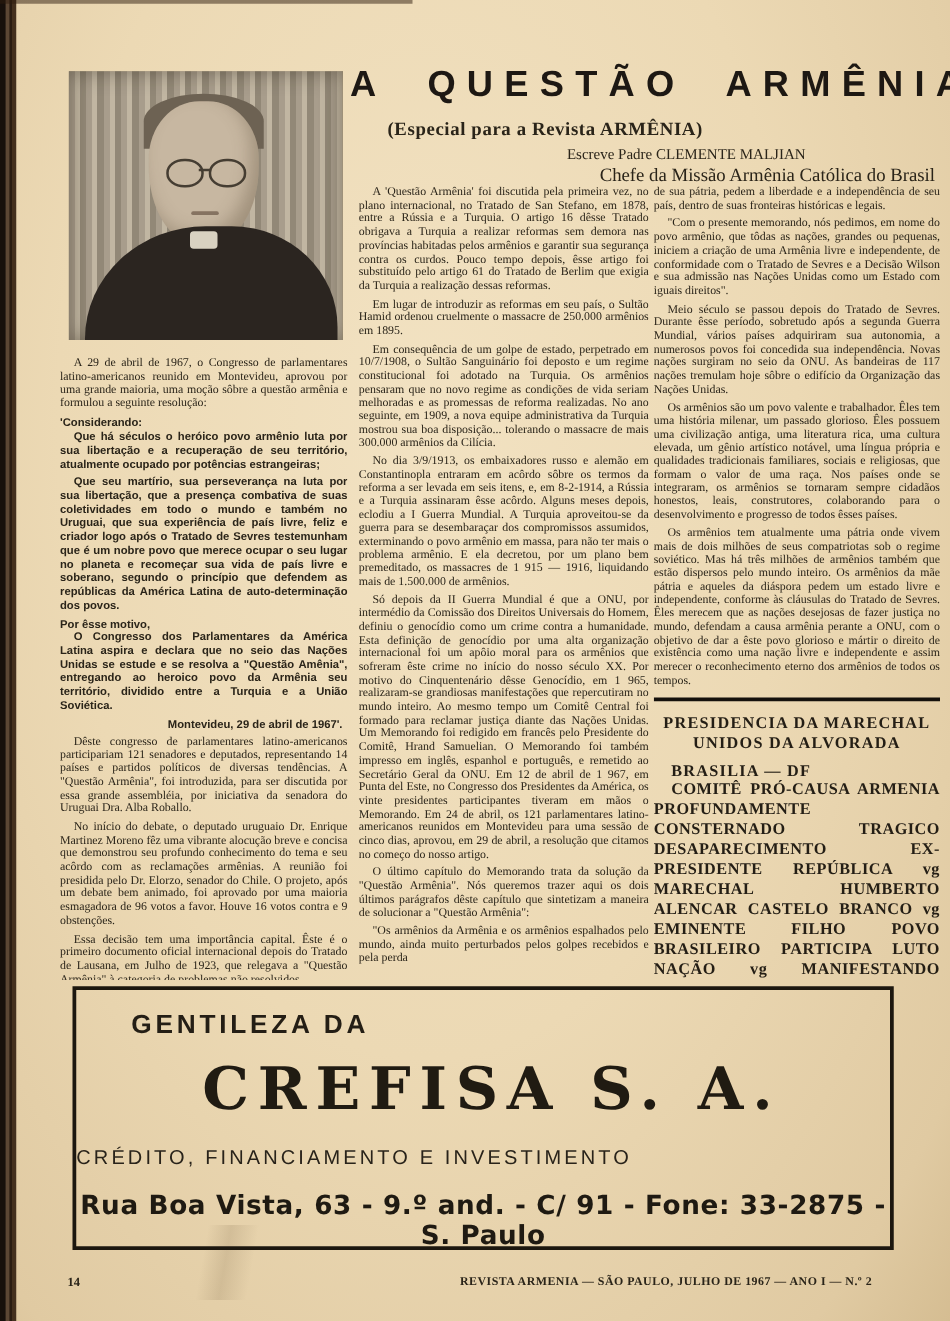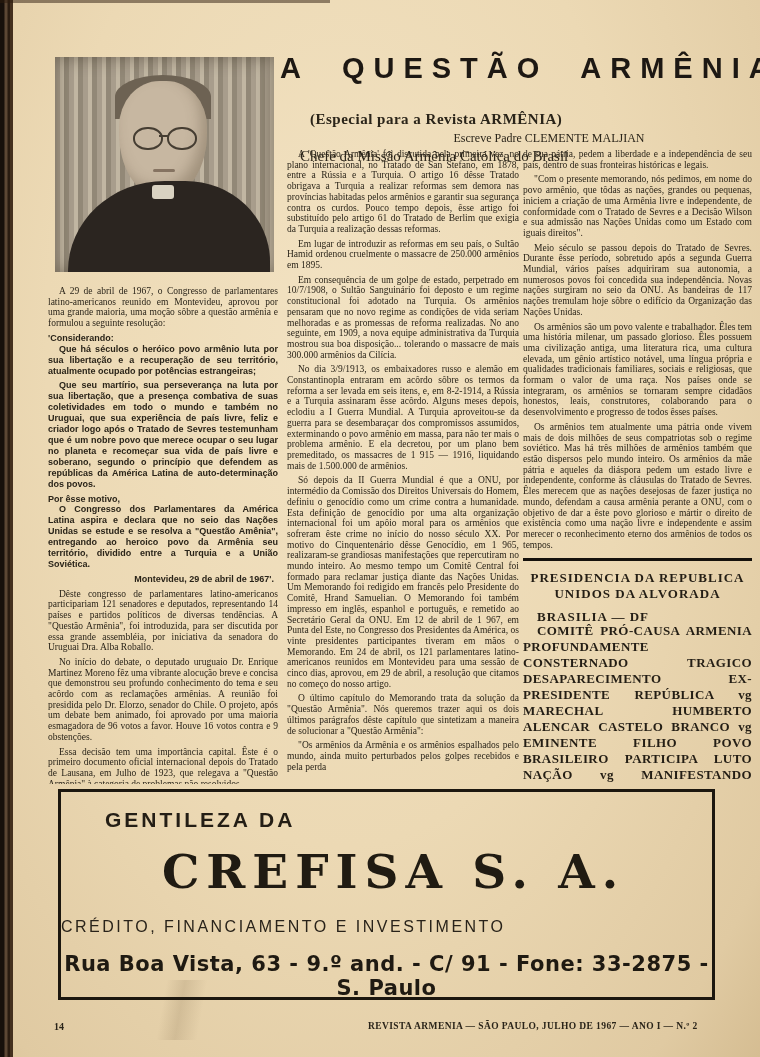--- a/index.html
+++ b/index.html
@@ -12,23 +12,23 @@
   #binding{position:absolute;left:0;top:0;width:13px;height:1057px;
         background:linear-gradient(90deg,#17100b 0 4px,#5c4734 5px 7px,#2a1c11 8px 10px,#44301e 10px 13px);}
   #top-edge{position:absolute;left:0;top:0;width:330px;height:3px;background:rgba(45,28,14,.5);}
   #crease{position:absolute;left:0;top:980px;width:360px;height:60px;
         background:linear-gradient(100deg,transparent 45%,rgba(120,98,66,.18) 50%,transparent 56%);}
 
   
   .hdr{position:absolute;left:280px;top:52px;width:468px;}
   .title{font-family:"Liberation Sans",sans-serif;font-weight:bold;font-size:29px;
          letter-spacing:9px;word-spacing:16px;color:#1d1813;white-space:nowrap;text-align:center;}
-  .special{margin-top:26px;font-weight:bold;font-size:15px;padding-left:30px;letter-spacing:.5px;}
+  .special{margin-top:11px;font-weight:bold;font-size:15px;padding-left:30px;letter-spacing:.5px;}
   .byline1{margin-top:3px;font-size:12px;text-align:center;padding-left:70px;}
-  .byline2{margin-top:2px;font-size:15px;text-align:left;padding-left:20px;}
+  .byline2{margin-top:2px;font-size:15px;text-align:right;padding-left:20px;}
 
   
   .photo{position:absolute;left:55px;top:57px;width:219px;height:215px;overflow:hidden;
          background:repeating-linear-gradient(90deg,#a89d8c 0 5px,#c1b6a2 5px 9px,#928877 9px 14px);
          box-shadow:inset 0 0 18px rgba(40,30,15,.45);}
   .photo .suit{position:absolute;left:6%;right:2%;bottom:-4px;height:44%;background:#2b2520;
          border-radius:48% 42% 0 0/95% 85% 0 0;}
   .photo .collar{position:absolute;left:50%;bottom:34%;width:22px;height:14px;margin-left:-13px;
          background:#d9d2c1;border-radius:3px;}
   .photo .head{position:absolute;left:64px;top:24px;width:88px;height:114px;background:#c7b7a1;
@@ -125,21 +125,21 @@
 
   <div class="col" id="col-right">
     <p>de sua pátria, pedem a liberdade e a independência de seu país, dentro de suas fronteiras históricas e legais.</p>
     <p class="ind">"Com o presente memorando, nós pedimos, em nome do povo armênio, que tôdas as nações, grandes ou pequenas, iniciem a criação de uma Armênia livre e independente, de conformidade com o Tratado de Sevres e a Decisão Wilson e sua admissão nas Nações Unidas como um Estado com iguais direitos".</p>
     <p class="ind">Meio século se passou depois do Tratado de Sevres. Durante êsse período, sobretudo após a segunda Guerra Mundial, vários países adquiriram sua autonomia, a numerosos povos foi concedida sua independência. Novas nações surgiram no seio da ONU. As bandeiras de 117 nações tremulam hoje sôbre o edifício da Organização das Nações Unidas.</p>
     <p class="ind">Os armênios são um povo valente e trabalhador. Êles tem uma história milenar, um passado glorioso. Êles possuem uma civilização antiga, uma literatura rica, uma cultura elevada, um gênio artístico notável, uma língua própria e qualidades tradicionais familiares, sociais e religiosas, que formam o valor de uma raça. Nos países onde se integraram, os armênios se tornaram sempre cidadãos honestos, leais, construtores, colaborando para o desenvolvimento e progresso de todos êsses países.</p>
     <p class="ind">Os armênios tem atualmente uma pátria onde vivem mais de dois milhões de seus compatriotas sob o regime soviético. Mas há três milhões de armênios também que estão dispersos pelo mundo inteiro. Os armênios da mãe pátria e aqueles da diáspora pedem um estado livre e independente, conforme às cláusulas do Tratado de Sevres. Êles merecem que as nações desejosas de fazer justiça no mundo, defendam a causa armênia perante a ONU, com o objetivo de dar a êste povo glorioso e mártir o direito de existência como uma nação livre e independente e assim merecer o reconhecimento eterno dos armênios de todos os tempos.</p>
 
     <div class="memo-rule"></div>
     <div class="memo">
-      <div class="memo-head">PRESIDENCIA DA REPUBLICA</div>
+      <div class="memo-head">PRESIDENCIA DA MARECHAL</div>
       <div class="memo-head">UNIDOS DA ALVORADA</div>
       <div class="memo-city">BRASILIA — DF</div>
       <p class="memo-body">COMITÊ PRÓ-CAUSA ARMENIA PROFUNDAMENTE CONSTERNADO TRAGICO DESAPARECIMENTO EX-PRESIDENTE REPÚBLICA vg MARECHAL HUMBERTO ALENCAR CASTELO BRANCO vg EMINENTE FILHO POVO BRASILEIRO PARTICIPA LUTO NAÇÃO vg MANIFESTANDO SENTIDAS CONDOLÊNCIAS.</p>
 
     </div>
   </div>
 
   <div class="ad">
     <div class="ad-kicker">GENTILEZA DA</div>
     <div class="ad-company">CREFISA S. A.</div>

